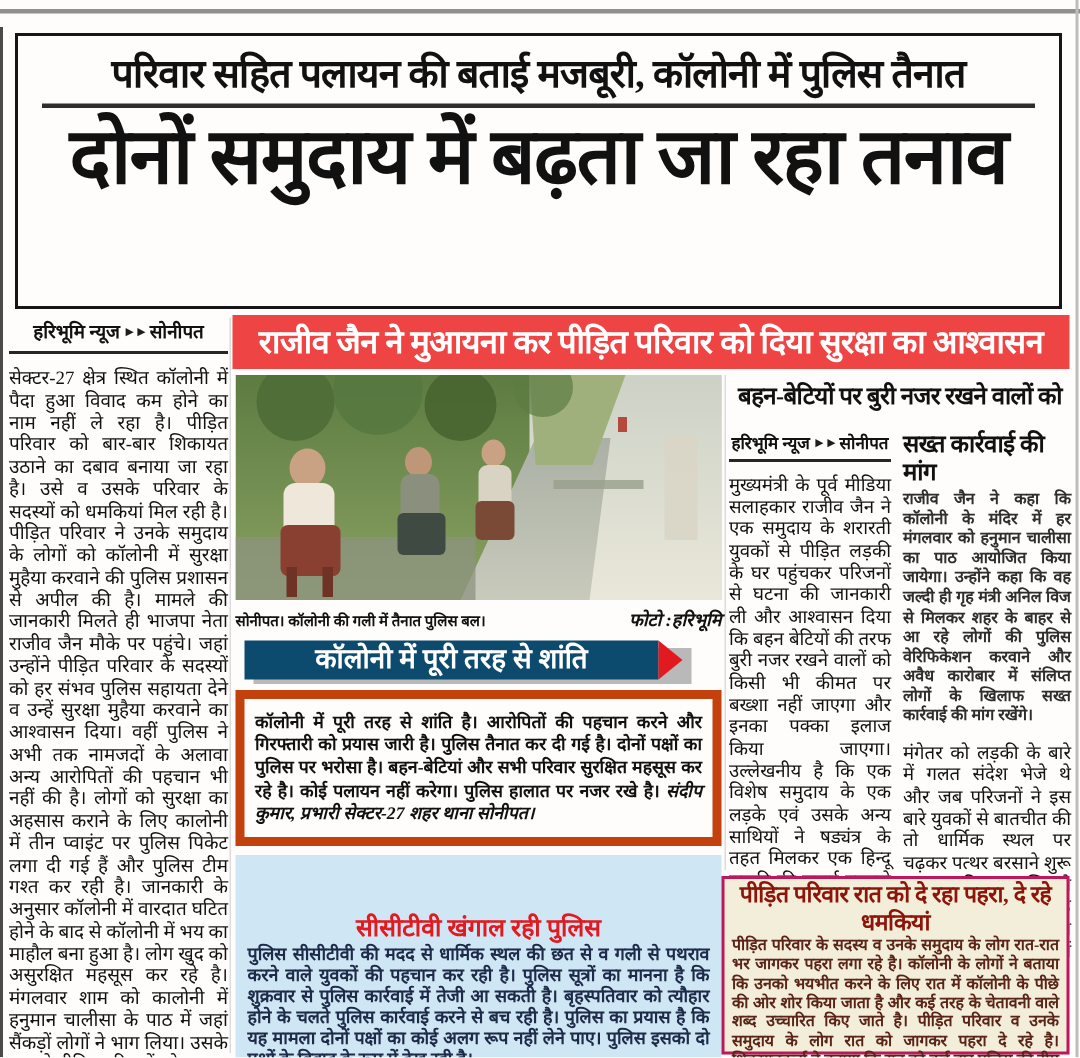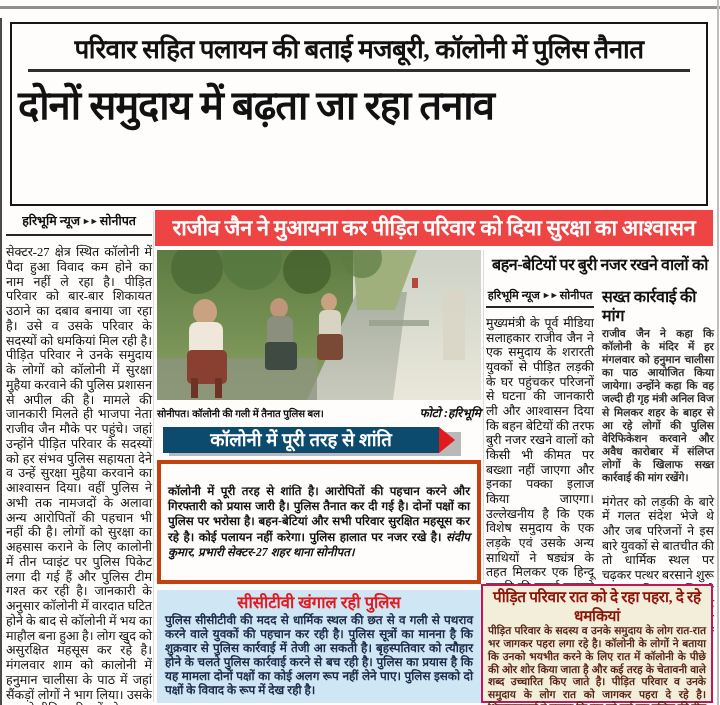--- a/index.html
+++ b/index.html
@@ -11,21 +11,21 @@
   .rule-top{position:absolute;left:0;top:6px;width:720px;height:3px;background:#8f8f8f;}
   .edge-left{position:absolute;left:0;top:18px;width:2px;height:687px;background:#4a4a4a;}
   .edge-right{position:absolute;left:717px;top:0;width:2px;height:705px;background:#bdbdbd;}
   .vr-left-mid{position:absolute;left:153px;top:212px;width:1px;height:490px;background:#dcdcdc;}
   .vr-mid-right{position:absolute;left:482.5px;top:250px;width:1px;height:330px;background:#dcdcdc;}
 
   
   .headline-box{position:absolute;left:10px;top:22px;width:694px;height:180px;border:2px solid #161616;background:#fffdfb;}
   .kicker{margin-top:6px;text-align:center;font-size:26px;font-weight:bold;letter-spacing:-0.5px;}
   .kicker-rule{border-bottom:3px solid #2e2e2e;margin:3px 16px 0 16px;}
-  .headline{margin:2px 6px 0 6px;text-align:left;font-weight:800;font-size:40px;line-height:64px;letter-spacing:-1px;}
+  .headline{margin:2px 6px 0 6px;text-align:center;font-weight:800;font-size:52px;line-height:64px;letter-spacing:-1px;}
 
   
   .left-col{position:absolute;left:6px;top:212px;width:146px;}
   .byline{font-size:12.5px;font-weight:bold;text-align:center;white-space:nowrap;}
   .byline .arrows{font-size:9px;letter-spacing:-1px;position:relative;top:-1px;padding:0 2px;color:#1d1d1d;}
   .byline-rule{border-bottom:2.5px solid #262626;margin-top:5px;}
   .left-body{margin-top:9px;font-size:12.6px;line-height:14.75px;text-align:justify;font-weight:500;}
 
   
   .banner{position:absolute;left:155px;top:210px;width:558px;height:36px;background:#ef4444;color:#fff;
@@ -36,25 +36,25 @@
   .photo{width:324px;height:150px;display:block;}
   .caption-row{display:flex;justify-content:space-between;align-items:center;height:21px;margin-top:2px;}
   .caption{font-size:10px;font-weight:bold;}
   .credit{font-size:12px;font-weight:bold;font-style:italic;}
   .peace-wrap{position:relative;height:29px;margin-top:4px;}
   .peace-shadow{position:absolute;left:12px;top:5px;width:292px;height:24px;background:#b9b9b9;}
   .peace-bar{position:absolute;left:6px;top:0;width:276px;height:26px;background:#0c4a6e;color:#fff;
     text-align:center;font-size:18.5px;font-weight:bold;line-height:26px;}
   .peace-arrow{position:absolute;left:282px;top:0;width:0;height:0;
     border-top:13px solid transparent;border-bottom:13px solid transparent;border-left:16px solid #e2191f;}
-  .quote-box{margin-top:4px;border:4px solid #c2410c;padding:20px 7px;background:#fffdfb;}
+  .quote-box{margin-top:4px;border:6px solid #c2410c;padding:8px 7px;background:#fffdfb;}
   .quote-box p{margin:0;font-size:11.8px;line-height:15.2px;font-weight:600;text-align:justify;}
   .quote-attrib{font-weight:bold;font-style:italic;}
   .cctv-box{margin-top:6px;background:#cfe6f4;padding:2px 8px 5px 8px;}
-  .cctv-title{text-align:center;color:#e2191f;font-weight:bold;font-size:16.5px;line-height:21px;}
+  .cctv-title{text-align:center;color:#e2191f;font-weight:bold;font-size:16.5px;line-height:21px;margin-top:36px;}
   .cctv-body{font-size:11.9px;line-height:14.1px;color:#1d2a48;font-weight:600;text-align:justify;margin-top:1px;}
   .mid-two-cols{display:flex;gap:10px;margin-top:7px;}
   .mid-two-cols p{flex:1;margin:0;font-size:12.6px;line-height:14.8px;text-align:justify;font-weight:500;}
 
   
   .right-col{position:absolute;left:486px;top:250px;width:228px;}
   .subhead{text-align:center;font-size:16px;font-weight:bold;line-height:29px;letter-spacing:-0.4px;}
   .right-sub-cols{display:flex;gap:8px;margin-top:8px;}
   .sub-left{width:108px;}
   .sub-left .byline{font-size:11.3px;}

